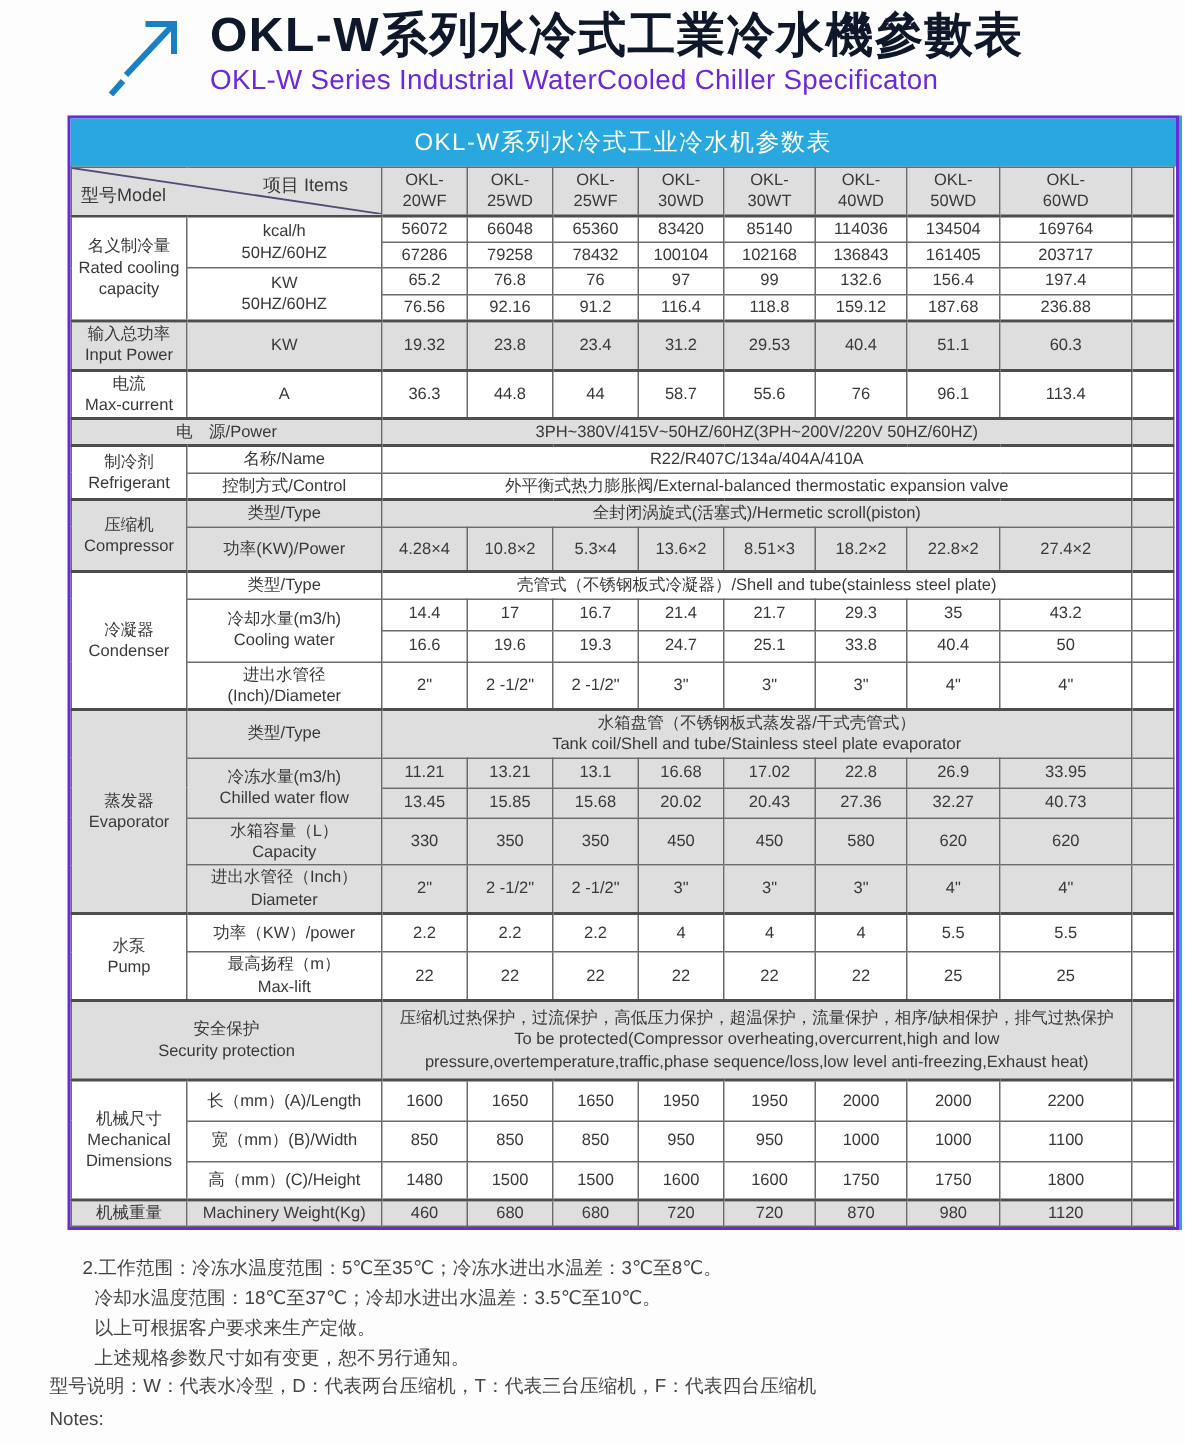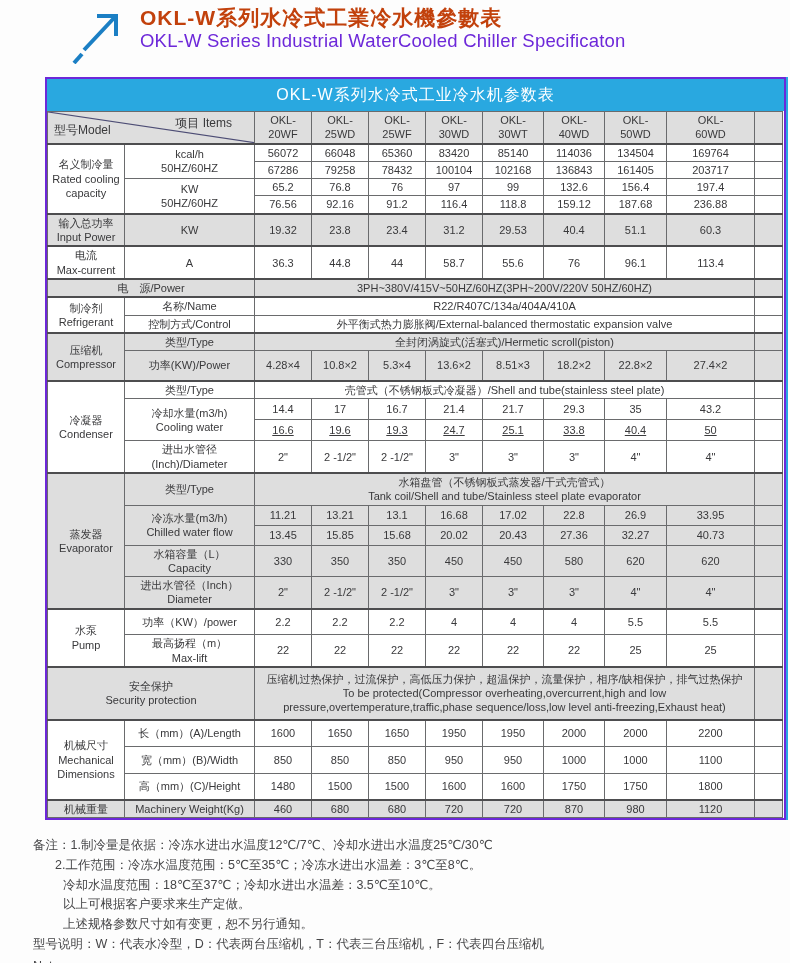--- a/index.html
+++ b/index.html
@@ -5,21 +5,21 @@
   html,body{margin:0;padding:0;}
   body{
     width:790px;height:963px;background:#fdfdfd;
     font-family:"Liberation Sans","DejaVu Sans",sans-serif;
     color:#3b3b3d;-webkit-font-smoothing:antialiased;
   }
   
   .page-header{display:flex;align-items:flex-start;padding:6px 0 0 70px;}
   .logo{width:62px;height:56px;flex:0 0 62px;margin-top:2px;}
   .titles{margin-left:8px;}
-  .title-zh{font-size:21px;font-weight:600;color:#c2410c;letter-spacing:1px;line-height:1.1;}
+  .title-zh{font-size:32px;font-weight:600;color:#0f172a;letter-spacing:1px;line-height:1.1;}
   .title-en{font-size:18.5px;font-weight:500;color:#6d28d9;letter-spacing:0.2px;margin-top:1px;}
   
   .table-wrap{
     margin:13px 0 0 45px;width:737px;
     border:2px solid #6d28d9;
     box-shadow:2px 0 0 #29a8e0;
     background:#fff;
   }
   .banner{
     background:#29a8e0;color:#ffffff;text-align:center;
@@ -241,21 +241,21 @@
           <td class="val">14.4</td>
           <td class="val">17</td>
           <td class="val">16.7</td>
           <td class="val">21.4</td>
           <td class="val">21.7</td>
           <td class="val">29.3</td>
           <td class="val">35</td>
           <td class="val">43.2</td>
           <td class="filler"></td>
         </tr>
-        <tr class="white" style="height: 21px; text-decoration: underline;">
+        <tr class="white" style="height: 21px;">
           <td class="val">16.6</td>
           <td class="val">19.6</td>
           <td class="val">19.3</td>
           <td class="val">24.7</td>
           <td class="val">25.1</td>
           <td class="val">33.8</td>
           <td class="val">40.4</td>
           <td class="val">50</td>
           <td class="filler"></td>
         </tr>
@@ -416,21 +416,20 @@
           <td class="val">980</td>
           <td class="val">1120</td>
           <td class="filler"></td>
         </tr>
       </tbody>
   </table>
 </div>
 
 <div class="notes">
   <div id="notes-zh">
-      <div class="note-line ">备注：1.制冷量是依据：冷冻水进出水温度12℃/7℃、冷却水进出水温度25℃/30℃</div>
       <div class="note-line ind-1">2.工作范围：冷冻水温度范围：5℃至35℃；冷冻水进出水温差：3℃至8℃。</div>
       <div class="note-line ind-2">冷却水温度范围：18℃至37℃；冷却水进出水温差：3.5℃至10℃。</div>
       <div class="note-line ind-2">以上可根据客户要求来生产定做。</div>
       <div class="note-line ind-2">上述规格参数尺寸如有变更，恕不另行通知。</div>
       <div class="note-line ">型号说明：W：代表水冷型，D：代表两台压缩机，T：代表三台压缩机，F：代表四台压缩机</div>
     </div>
   <div id="notes-en" class="notes-en">
       <div class="note-line ">Notes:</div>
     </div>
 </div>

